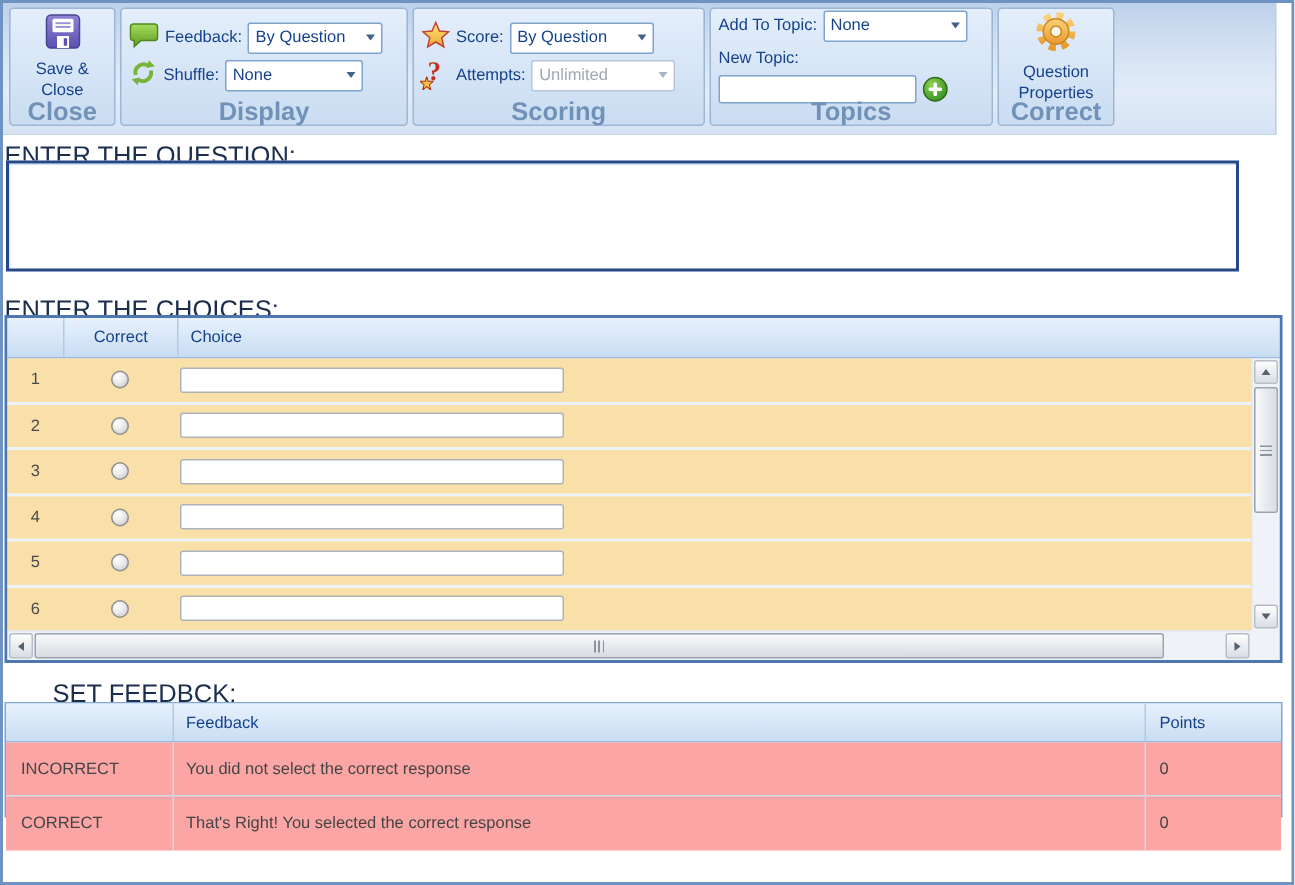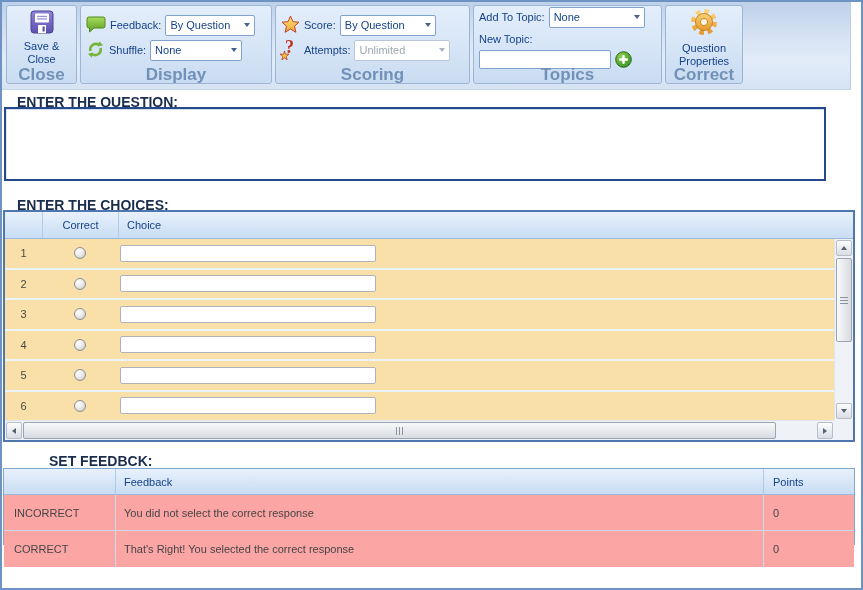--- a/index.html
+++ b/index.html
@@ -38,21 +38,21 @@
 
   .new-topic-row{height:20px;}
   .new-topic-input{width:132px;height:19px;border:1px solid #7FA3CC;border-radius:2px;
     box-sizing:border-box;padding:0 3px;font-family:"Liberation Sans",sans-serif;font-size:11px;}
   .q-icon{position:relative;width:19px;height:20px;flex:0 0 19px;display:inline-block;}
   .q-mark{position:absolute;left:4px;top:-2px;color:#C5301C;font-weight:bold;font-size:18px;
     font-family:"Liberation Serif", serif;line-height:1.1;}
   .q-star{position:absolute;left:-1px;bottom:0;}
 
   
-  .section-label{position:absolute;left:15px;font-weight:bold;color:#1A2D4D;font-size:14px;}
+  .section-label{position:absolute;left:1px;font-weight:normal;color:#1A2D4D;font-size:17px;}
 
   
   .question-box{position:absolute;left:2px;top:105px;width:822px;height:74px;
     border:2px solid #24488A;background:#fff;box-sizing:border-box;resize:none;outline:none;
     box-shadow:inset 0 1px 0 #cfe0f2, inset 1px 0 0 #dfe9f6;
     font-family:"Liberation Sans",sans-serif;font-size:12px;padding:3px;}
 
   
   .choices-panel{position:absolute;left:1px;top:208px;width:852px;height:232px;
     border:2px solid #4D77AE;box-sizing:border-box;background:#fff;}

